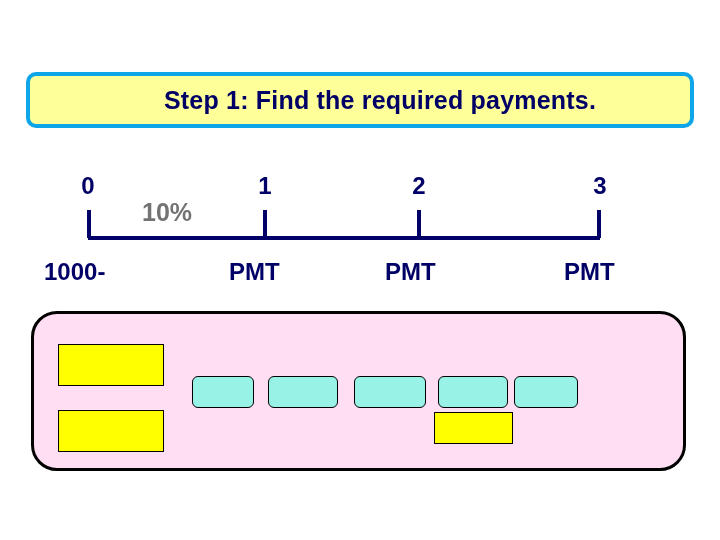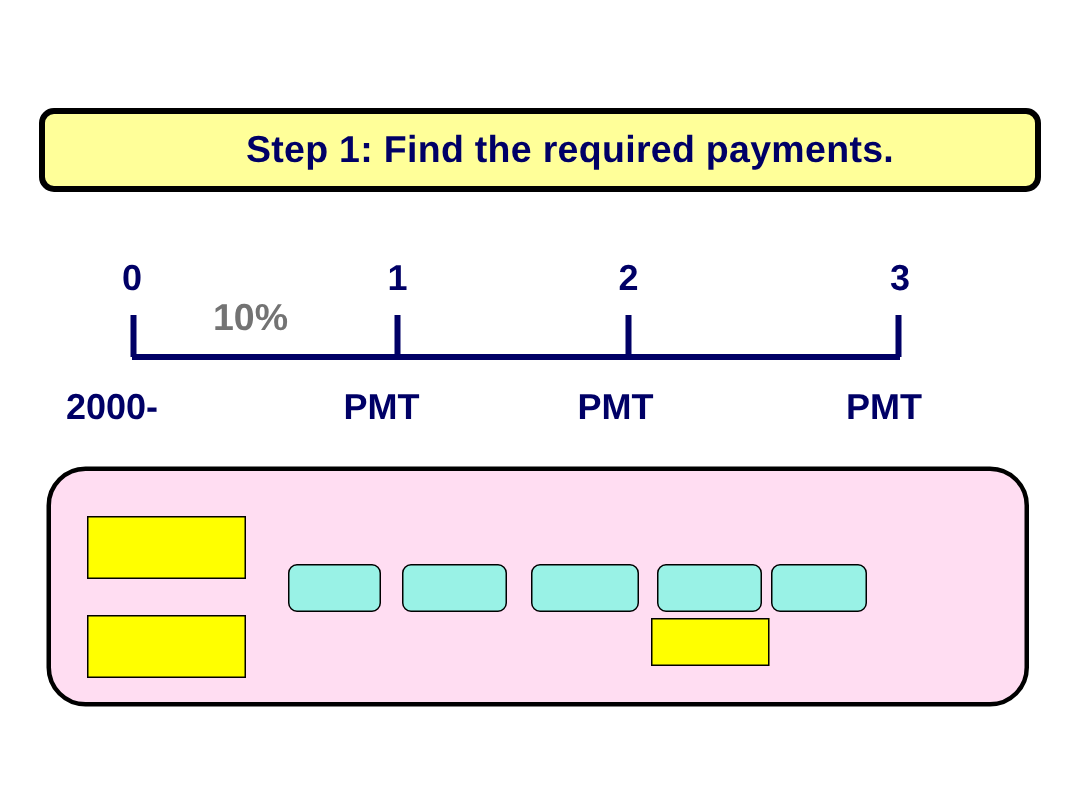--- a/index.html
+++ b/index.html
@@ -16,21 +16,21 @@
   }
 
   
   #title-banner {
     position: absolute;
     left: 26px;
     top: 72px;
     width: 668px;
     height: 56px;
     background: #ffff99;
-    border: 4px solid #000000;
+    border: 4px solid #0ea5e9;
     border-radius: 10px;
     box-sizing: border-box;
     display: flex;
     align-items: center;
     justify-content: center;
     padding-left: 40px;
   }
   #title-text {
     color: #000066;
     font-size: 25px;
@@ -116,21 +116,21 @@
     <line x1="599" y1="50" x2="599" y2="78" stroke="#000066" stroke-width="4"></line>
   </svg>
 
   <span id="rate-label">10%</span>
 
   <span class="tl-label tl-period" style="left:68px;">0</span>
   <span class="tl-label tl-period" style="left:245px;">1</span>
   <span class="tl-label tl-period" style="left:399px;">2</span>
   <span class="tl-label tl-period" style="left:580px;">3</span>
 
-  <span class="tl-label tl-cash" style="left:44px;">2000-</span>
+  <span class="tl-label tl-cash" style="left:44px;">1000-</span>
   <span class="tl-label tl-cash" style="left:229px;">PMT</span>
   <span class="tl-label tl-cash" style="left:385px;">PMT</span>
   <span class="tl-label tl-cash" style="left:564px;">PMT</span>
 </div>
 
 <div id="work-panel">
   <div class="yellow-box" style="left:24px;top:30px;width:106px;height:42px;"></div>
   <div class="yellow-box" style="left:24px;top:96px;width:106px;height:42px;"></div>
   <div class="yellow-box" style="left:400px;top:98px;width:79px;height:32px;"></div>
 

